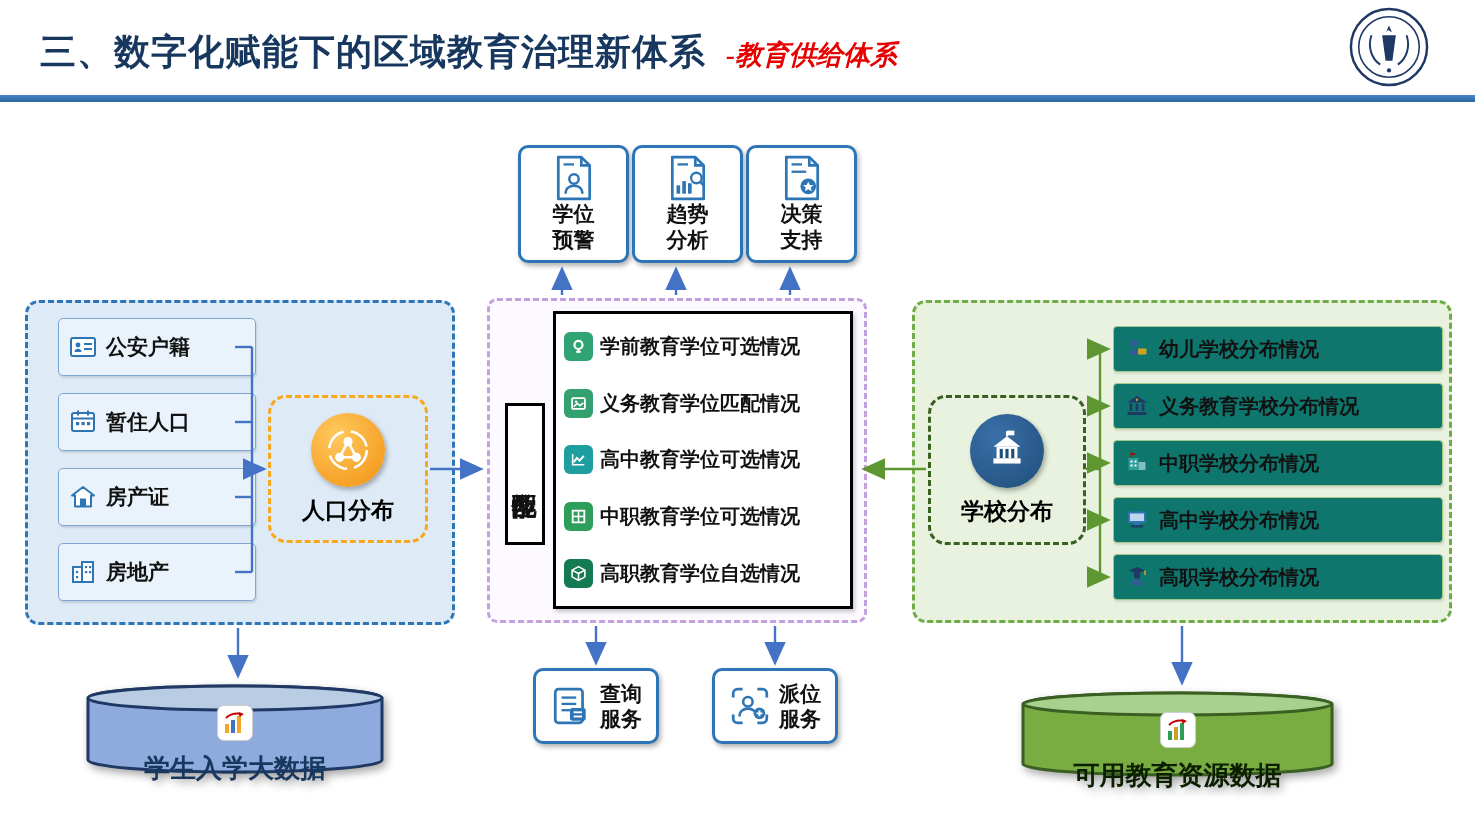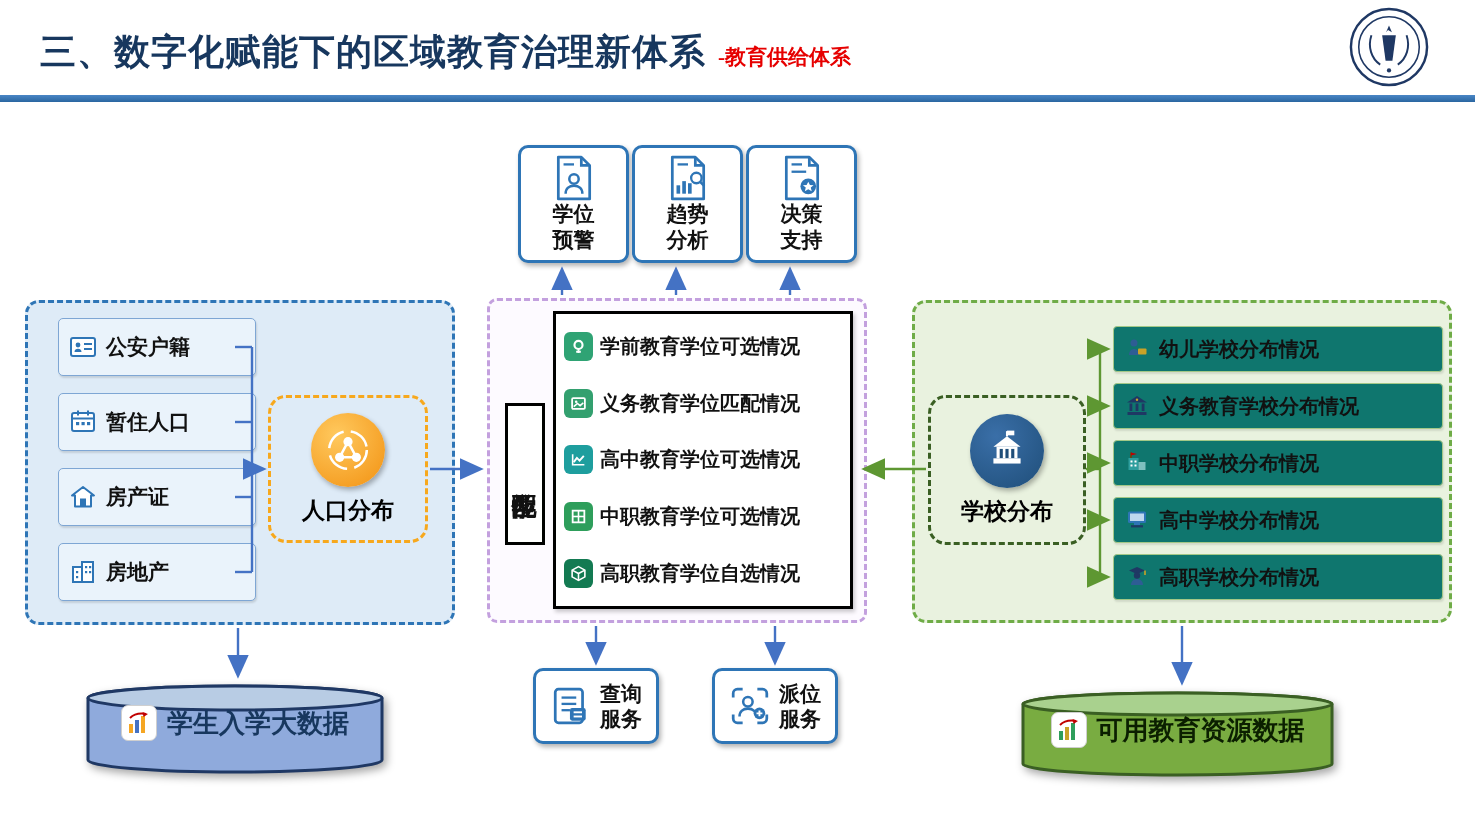--- a/index.html
+++ b/index.html
@@ -3,22 +3,22 @@
 <meta charset="utf-8">
 <style>
   * { margin:0; padding:0; box-sizing:border-box; }
   html,body { background:#fff; }
   body { font-family:"Liberation Sans","DejaVu Sans",sans-serif; color:#111; }
   .canvas { position:relative; width:1475px; height:830px; background:#fff; overflow:hidden; }
 
   
   .title-wrap { position:absolute; left:40px; top:28px; white-space:nowrap; }
   .title { font-size:36px; font-weight:bold; color:#17375E; letter-spacing:1px; display:inline; }
-  .subtitle { font-family:"Liberation Serif","DejaVu Serif",serif; font-weight:bold;
-              font-size:21px; color:#E60000; display:inline; margin-left:12px; }
+  .subtitle { font-family:"Liberation Serif","DejaVu Serif",serif; font-style:italic; font-weight:bold;
+              font-size:27px; color:#E60000; display:inline; margin-left:20px; }
   .logo { position:absolute; right:45px; top:6px; width:82px; height:82px; }
   .divider { position:absolute; left:0; top:95px; width:1475px; height:7px;
              background:linear-gradient(180deg,#4A86C6,#2A66A0); }
 
   
   .panel { position:absolute; border-radius:14px; }
   .panel-left  { left:25px;  top:300px; width:430px; height:325px; background:#DEEBF7; border:3px dashed #2E75B6; }
   .panel-center{ left:487px; top:298px; width:380px; height:325px; background:#FDFAFF; border:3px dashed #C3A0DE; border-radius:10px; }
   .panel-right { left:912px; top:300px; width:540px; height:323px; background:#E9F2DF; border:3px dashed #6FAC47; }
 
@@ -60,21 +60,21 @@
   .school-item { position:absolute; left:198px; width:330px; height:46px; display:flex; align-items:center;
                  gap:9px; padding-left:10px; background:#0f766e; border:1.5px solid #A3C887; border-radius:4px;
                  font-size:20px; font-weight:bold; box-shadow:1px 2px 2px rgba(0,0,0,.1); white-space:nowrap; }
   .sch-1{top:23px}.sch-2{top:80px}.sch-3{top:137px}.sch-4{top:194px}.sch-5{top:251px}
 
   
   .cyl { position:absolute; filter:drop-shadow(3px 4px 4px rgba(0,0,0,.35)); }
   .cyl-left  { left:85px;  top:683px; width:300px; height:92px; }
   .cyl-right { left:1020px; top:690px; width:315px; height:88px; }
   .cyl-label { position:absolute; left:0; top:22px; width:100%; display:flex; align-items:center;
-               justify-content:center; gap:10px; font-size:26px; font-weight:bold; }
+               justify-content:center; gap:10px; font-size:26px; font-weight:bold;flex-direction:column; }
   .cyl-left .cyl-label { color:#17375E; }
   .cyl-right .cyl-label { color:#0B1F00; }
   .chip { width:36px; height:36px; background:#fff; border:1px solid #CFCFCF; border-radius:7px;
           display:flex; align-items:center; justify-content:center; }
 
   .connectors { position:absolute; left:0; top:0; width:1475px; height:830px; pointer-events:none; }
 </style>
 </head>
 <body>
 

